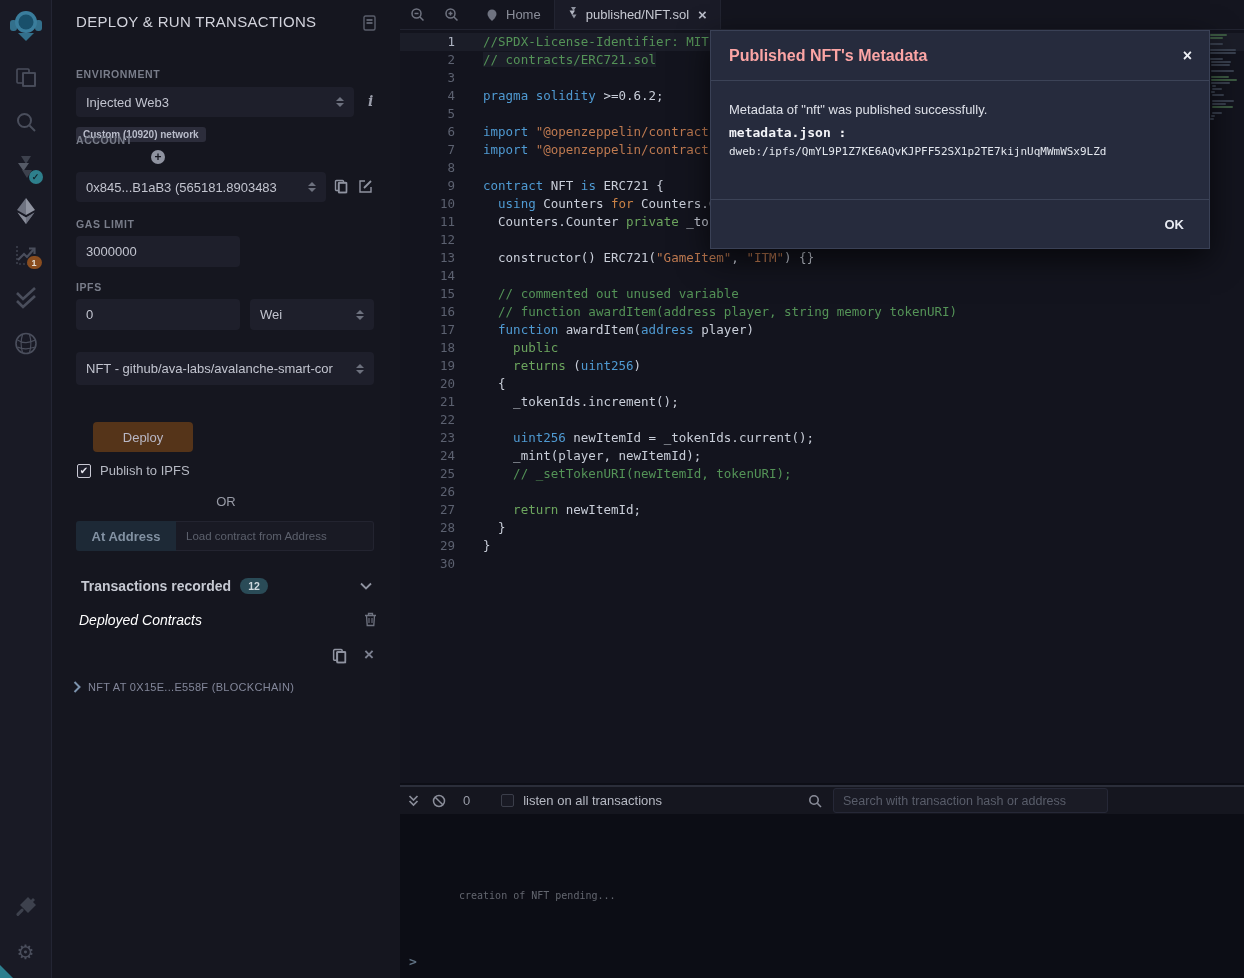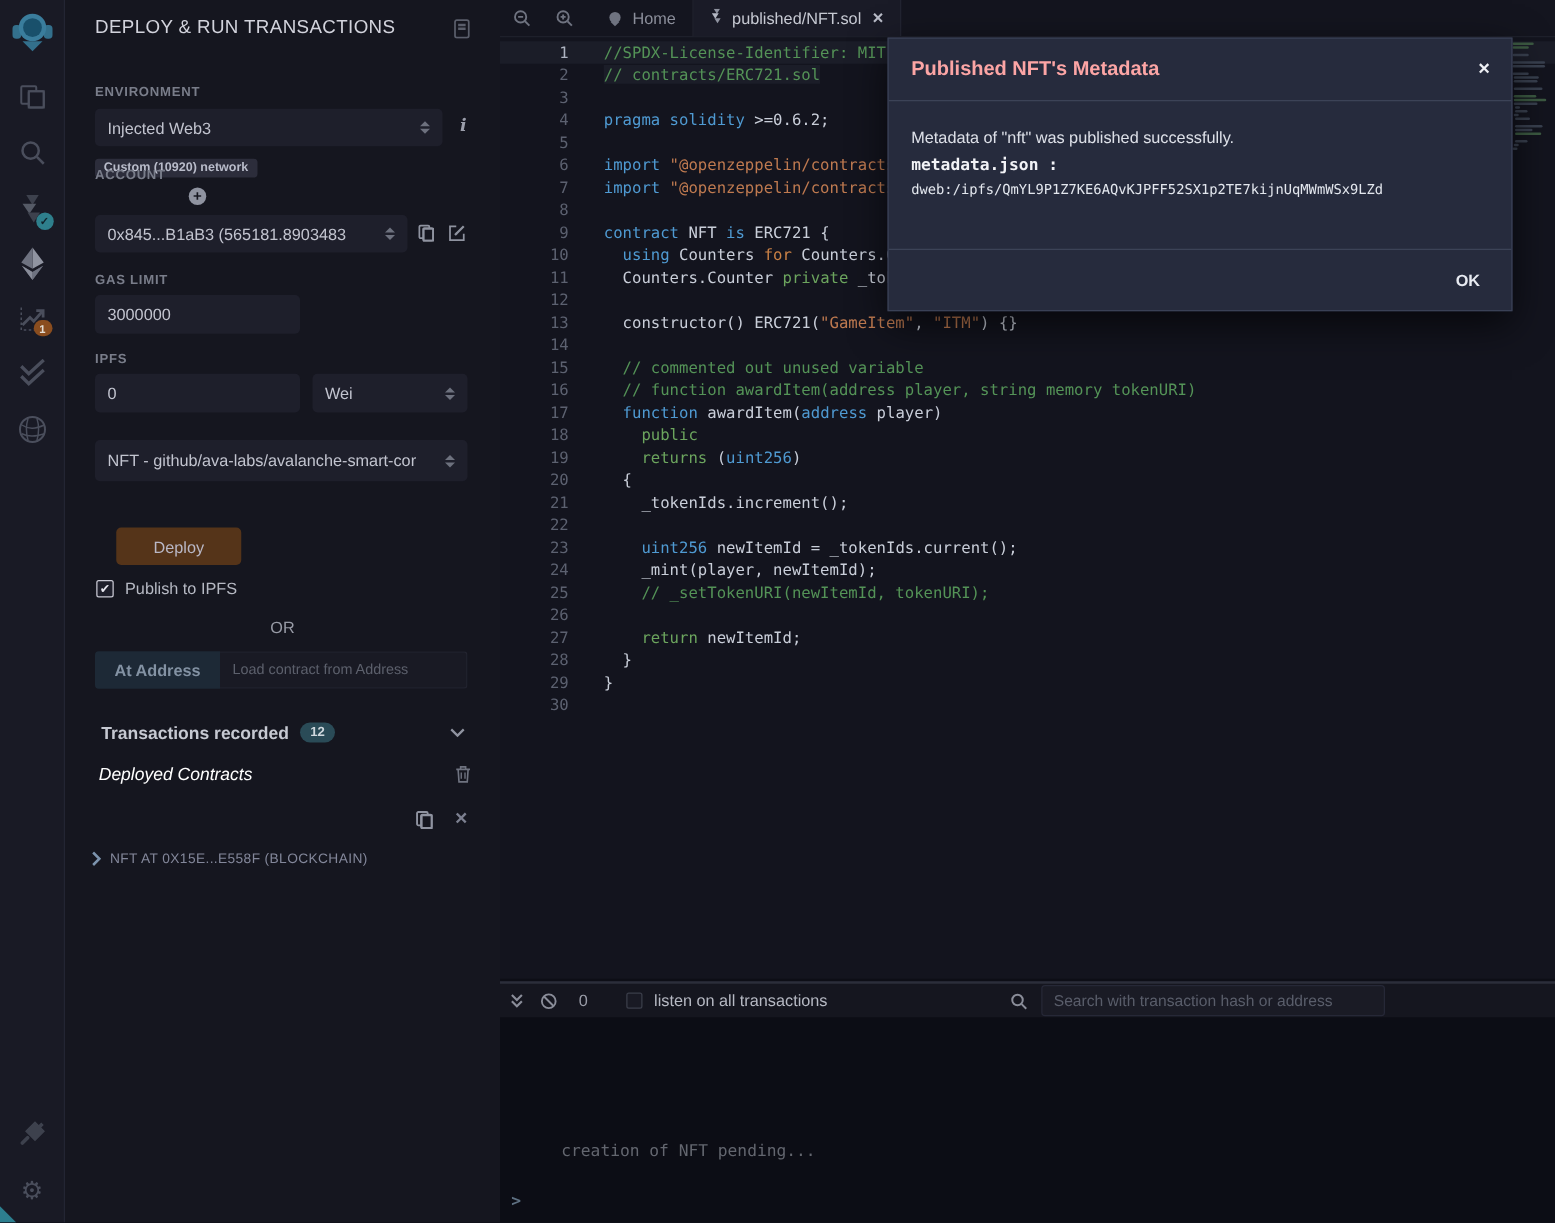--- a/index.html
+++ b/index.html
@@ -75,21 +75,21 @@
   #terminal-bar { position:absolute; left:0; top:785px; width:844px; height:29px; background:#15161f; border-top:2px solid #2b2e3a; display:flex; align-items:center; }
   #term-chevrons { margin-left:8px; }
   #term-block { margin-left:13px; }
   #term-count { margin-left:17px; font-size:13px; color:#9a9da8; }
   #term-check { margin-left:31px; width:13px; height:13px; border:1px solid #3b3e4a; border-radius:2px; background:#191a24; }
   #term-listen { margin-left:9px; font-size:13px; color:#b6b9c3; }
   #term-search-ic { margin-left:146px; }
   #term-input { margin-left:11px; width:275px; height:25px; background:#1a1b25; border:1px solid #262837; border-radius:3px; color:#c2c4cf; font-size:12.5px; padding:0 9px; }
   #term-input::placeholder { color:#595d6a; }
   #terminal-log { position:absolute; left:0; top:814px; width:844px; height:164px; background:#0c0d15; font-family:"DejaVu Sans Mono",monospace; }
-  #log-line { position:absolute; left:49px; top:76px; font-size:13px; color:#63666f;margin-top:24px; }
+  #log-line { position:absolute; left:59px; top:76px; font-size:10px; color:#63666f; }
   #term-prompt { position:absolute; left:9px; top:140px; font-size:13px; font-weight:bold; color:#5f7183; }
 
   
   #modal { position:absolute; left:710px; top:30px; width:500px; height:219px; background:#262b3d; border:1px solid #3a4156; box-shadow:0 10px 30px rgba(0,0,0,.65); z-index:10; }
   #modal-header { height:50px; border-bottom:1px solid #3c4357; display:flex; align-items:center; justify-content:space-between; padding:0 17px 0 18px; }
   #modal-title { font-size:16px; font-weight:bold; color:#fca5a5; }
   #modal-close { color:#eef0f5; font-size:16px; font-weight:bold; }
   #modal-body { height:118px; padding:21px 18px 0 18px; }
   #modal-msg { font-size:13px; color:#dde0e8; }
   #modal-file { margin-top:8px; font-family:"DejaVu Sans Mono",monospace; font-size:13px; font-weight:bold; color:#f2f3f7; }

